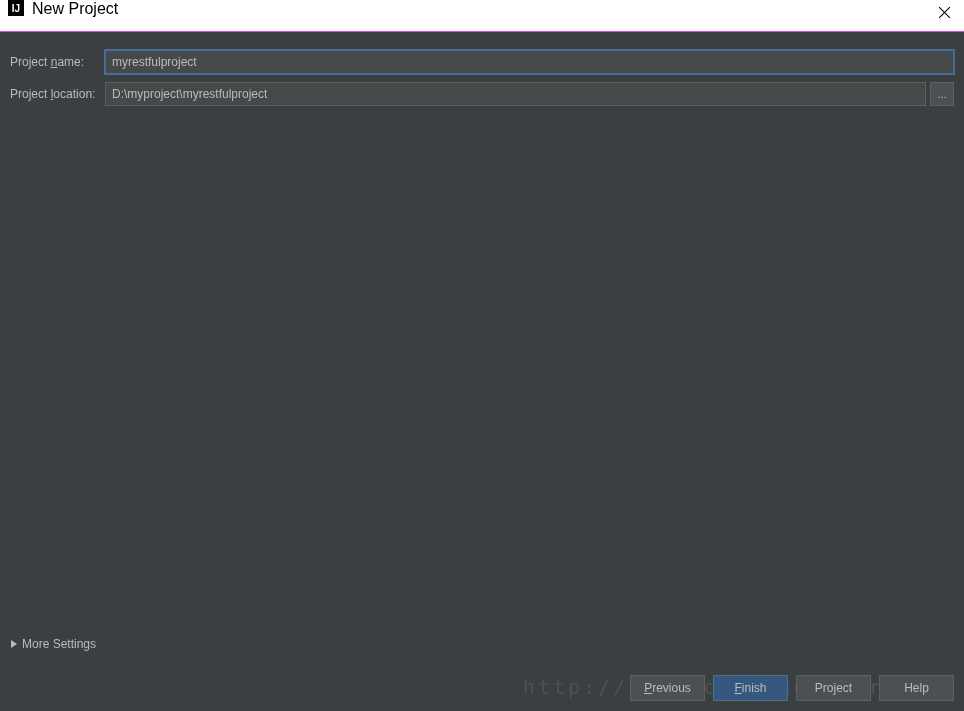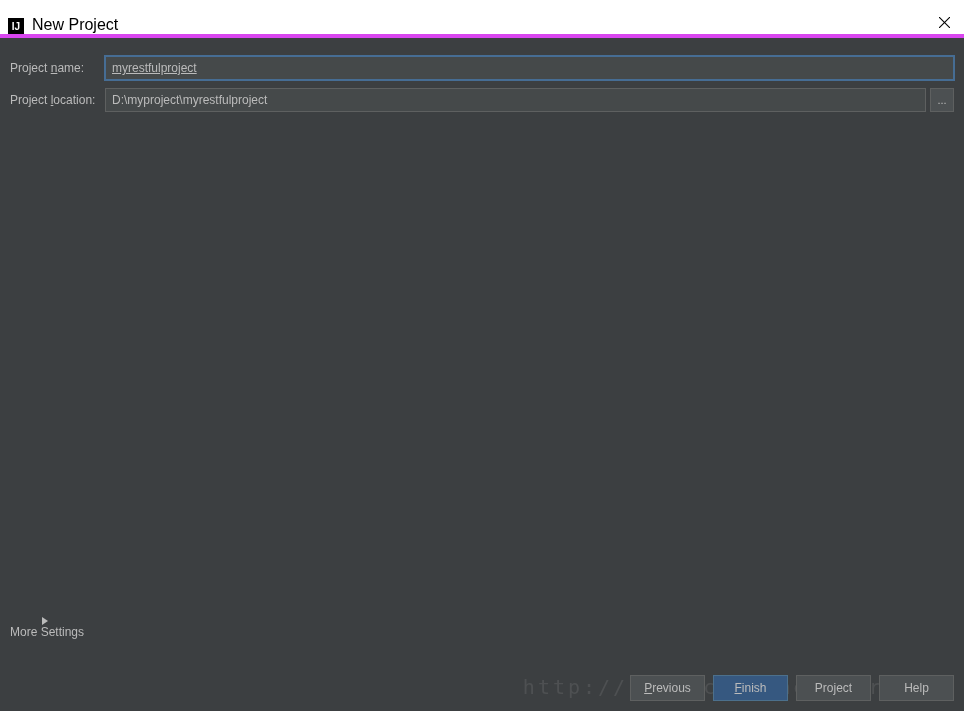--- a/index.html
+++ b/index.html
@@ -9,26 +9,26 @@
       font-family: "Segoe UI", Arial, sans-serif;
     }
     body {
       width: 964px;
       height: 711px;
       background: #3c3f41;
       overflow: hidden;
       position: relative;
     }
     .titlebar {
-      height: 38px;
+      height: 32px;
       background: #ffffff;
       display: flex;
-      align-items: flex-end;
+      align-items: flex-start;
       padding: 0 8px;
-      border-bottom: 4px solid #d946ef;
+      border-bottom: 1px solid #d946ef;
     }
     .titlebar-icon {
       width: 16px;
       height: 16px;
       background: #000000;
       margin-right: 8px;
       display: flex;
       align-items: center;
       justify-content: center;
       color: #fff;
@@ -77,49 +77,47 @@
       background: #45494a;
       border: 1px solid #5e6060;
       color: #bbbbbb;
       padding: 0 6px;
       font-size: 12px;
       outline: none;
     }
     .input-text.focused {
       border: 1px solid #466d94;
       box-shadow: 0 0 0 1px #466d94;
-      text-decoration: underline;
     }
     .location-row {
       display: flex;
       align-items: center;
     }
     .browse-button {
       width: 24px;
       height: 24px;
       margin-left: 4px;
       background: #4c5052;
       border: 1px solid #5e6060;
       color: #bbbbbb;
       display: flex;
       align-items: center;
       justify-content: center;
       cursor: pointer;
       font-size: 11px;
     }
     .more-settings {
       position: absolute;
-      bottom: 72px;
+      bottom: 60px;
       left: 10px;
       display: flex;
       align-items: center;
       color: #bbbbbb;
       font-size: 12px;
       cursor: pointer;
-      flex-direction: column;
     }
     .more-settings-arrow {
       margin-right: 4px;
       display: flex;
       align-items: center;
     }
     .more-settings-arrow svg {
       width: 8px;
       height: 8px;
     }

